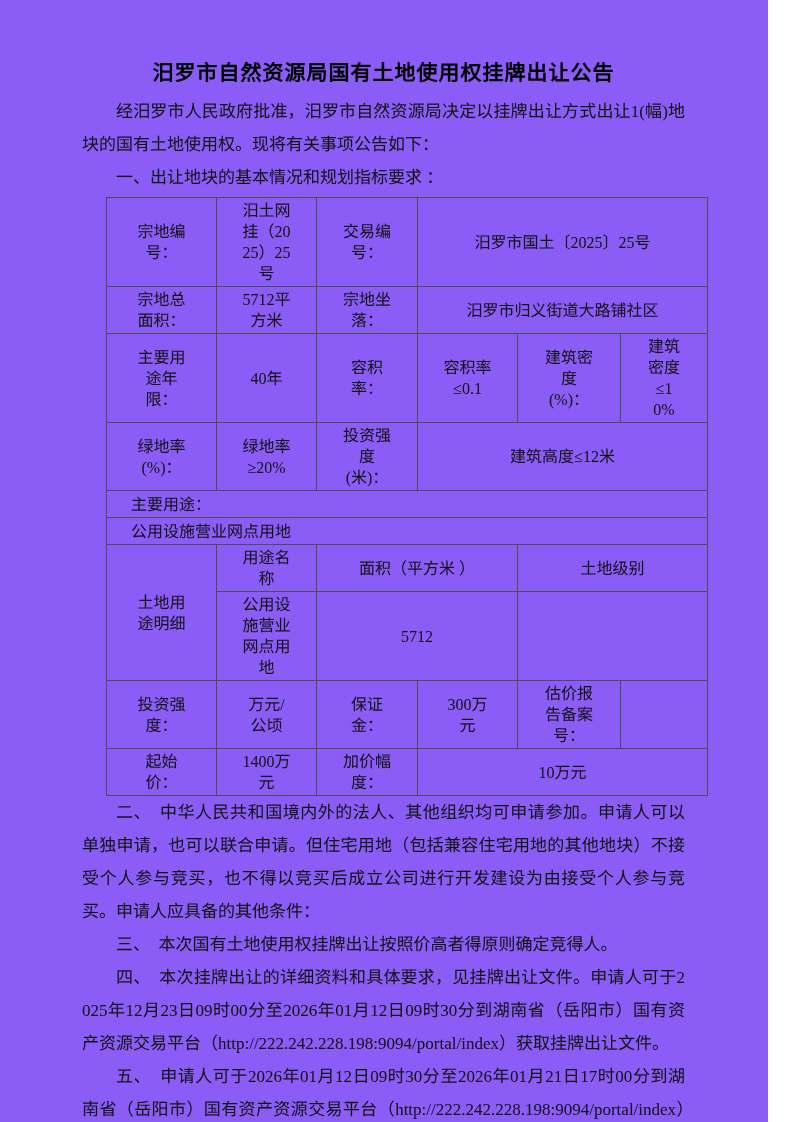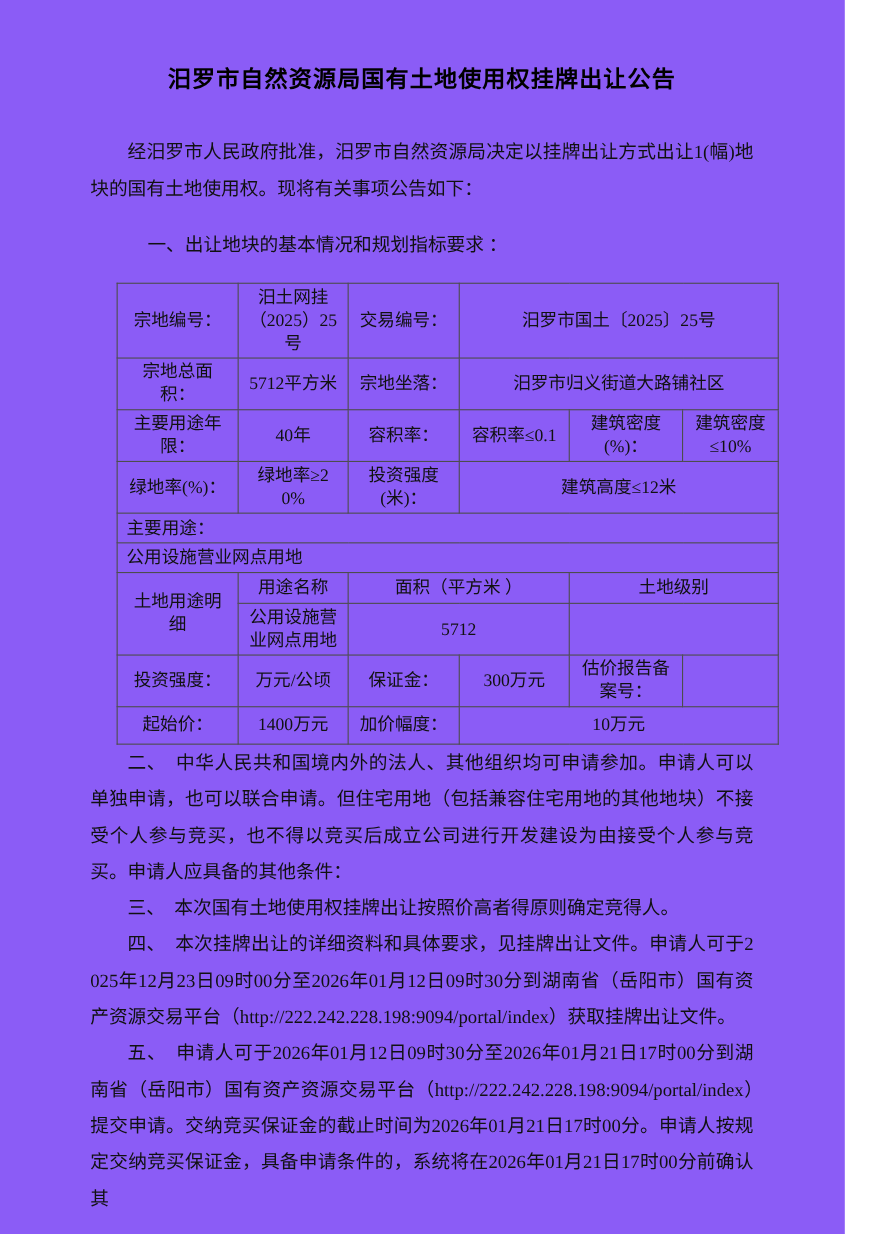--- a/index.html
+++ b/index.html
@@ -41,36 +41,36 @@
   .body-text {
     margin: 0;
     font-size: 17px;
     line-height: 33px;
     text-align: justify;
     text-indent: 2em;
     word-break: break-all;
     color: #111111;
   }
   .intro {
-    margin-top: 34px;
+    margin-top: 7px;
   }
   .section-heading {
-    margin: 18px;
+    margin: 0;
   }
   table.land-table {
     width: 601px;
     margin: 3px 0 0 24px;
     border-collapse: collapse;
     table-layout: fixed;
     font-size: 16px;
     color: #111111;
   }
   table.land-table td {
     border: 1px solid #4d4d4d;
-    padding: 2px 8px;
+    padding: 2px 24px;
     text-align: center;
     vertical-align: middle;
     line-height: 21px;
     word-break: break-all;
     overflow: hidden;
     margin-left: 40px;
   }
   table.land-table td.left {
     text-align: left;
   }

